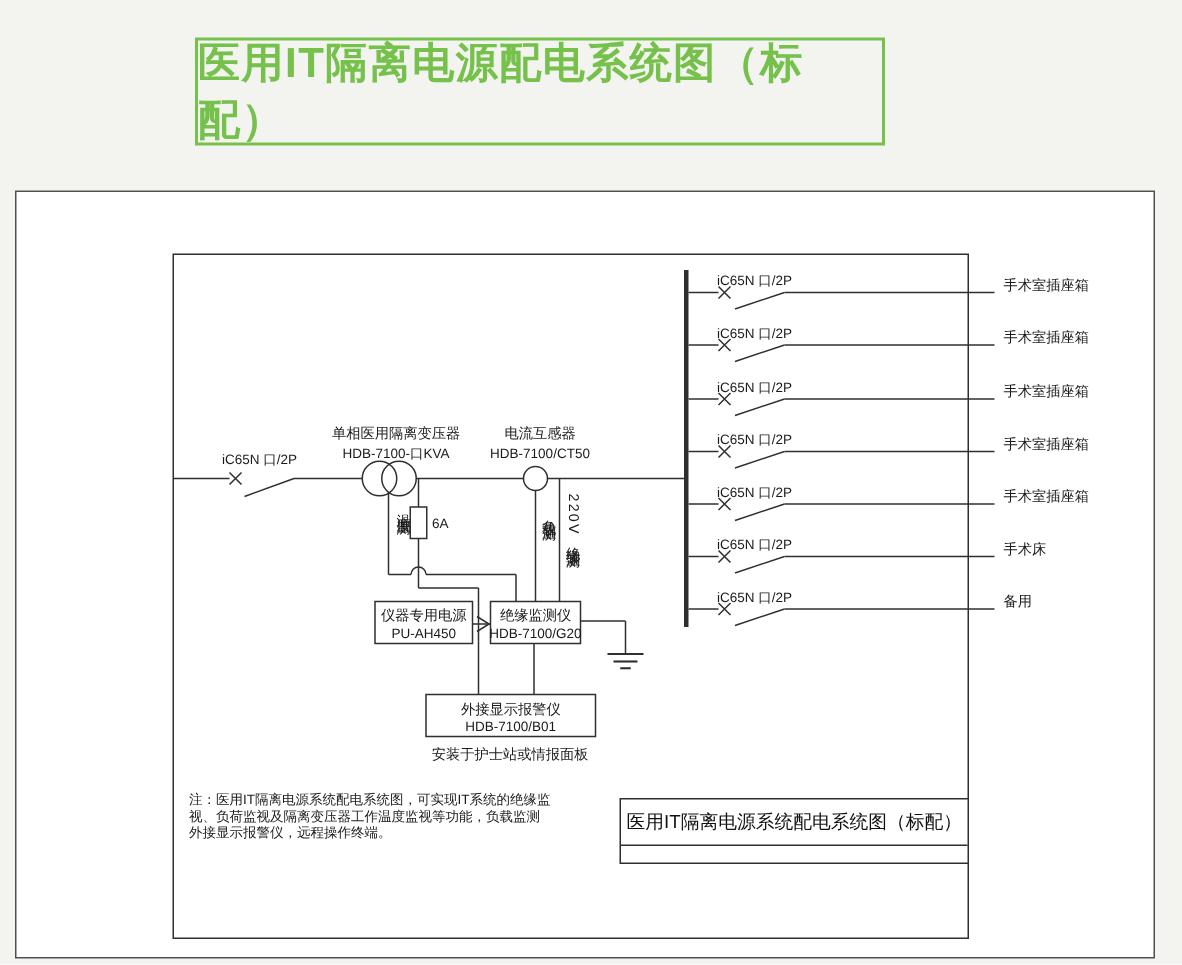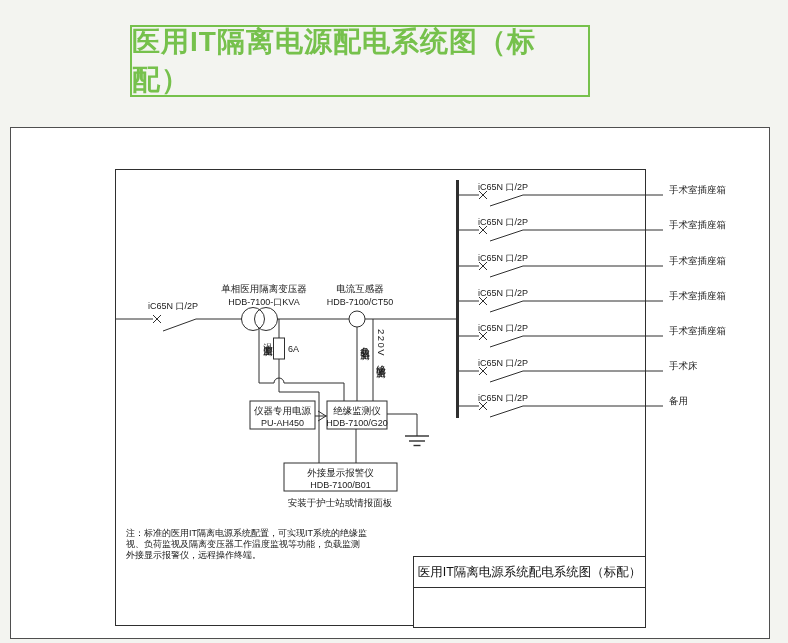--- a/index.html
+++ b/index.html
@@ -26,21 +26,21 @@
     position:absolute;left:115px;top:169px;width:531px;height:457px;
     box-sizing:border-box;border:1px solid #2f2f2f;background:transparent;
   }
   
   .note{
     position:absolute;left:126px;top:528px;width:278px;
     font-size:9px;line-height:11px;color:#1a1a1a;
   }
   
   .title-block{
-    position:absolute;left:413px;top:556px;width:233px;height:72px;
+    position:absolute;left:413px;top:532px;width:233px;height:44px;
     box-sizing:border-box;border:1px solid #2f2f2f;background:#fff;
   }
   .title-block .tb-row1{
     box-sizing:border-box;height:31px;border-bottom:1px solid #2f2f2f;
     display:flex;align-items:center;justify-content:center;
     font-size:12.5px;color:#111;white-space:nowrap;
   }
   .title-block .tb-row2{height:32px;}
   
   .schematic{
@@ -70,21 +70,21 @@
 <body>
 
 <div class="header-box">
   <h1>医用IT隔离电源配电系统图（标配）</h1>
 </div>
 
 <div class="outer-frame"></div>
 <div class="inner-frame"></div>
 
 <div class="note">
-  <div>注：标准的医用IT隔离电源系统配置，可实现IT系统的绝缘监</div>
+  <div>注：医用IT隔离电源系统配电系统图，可实现IT系统的绝缘监</div>
   <div>视、负荷监视及隔离变压器工作温度监视等功能，负载监测</div>
   <div>外接显示报警仪，远程操作终端。</div>
 </div>
 
 <div class="title-block">
   <div class="tb-row1">医用IT隔离电源系统配电系统图（标配）</div>
   <div class="tb-row2"></div>
 </div>
 
 <svg class="schematic" viewBox="0 0 788 643" xmlns="http://www.w3.org/2000/svg">

